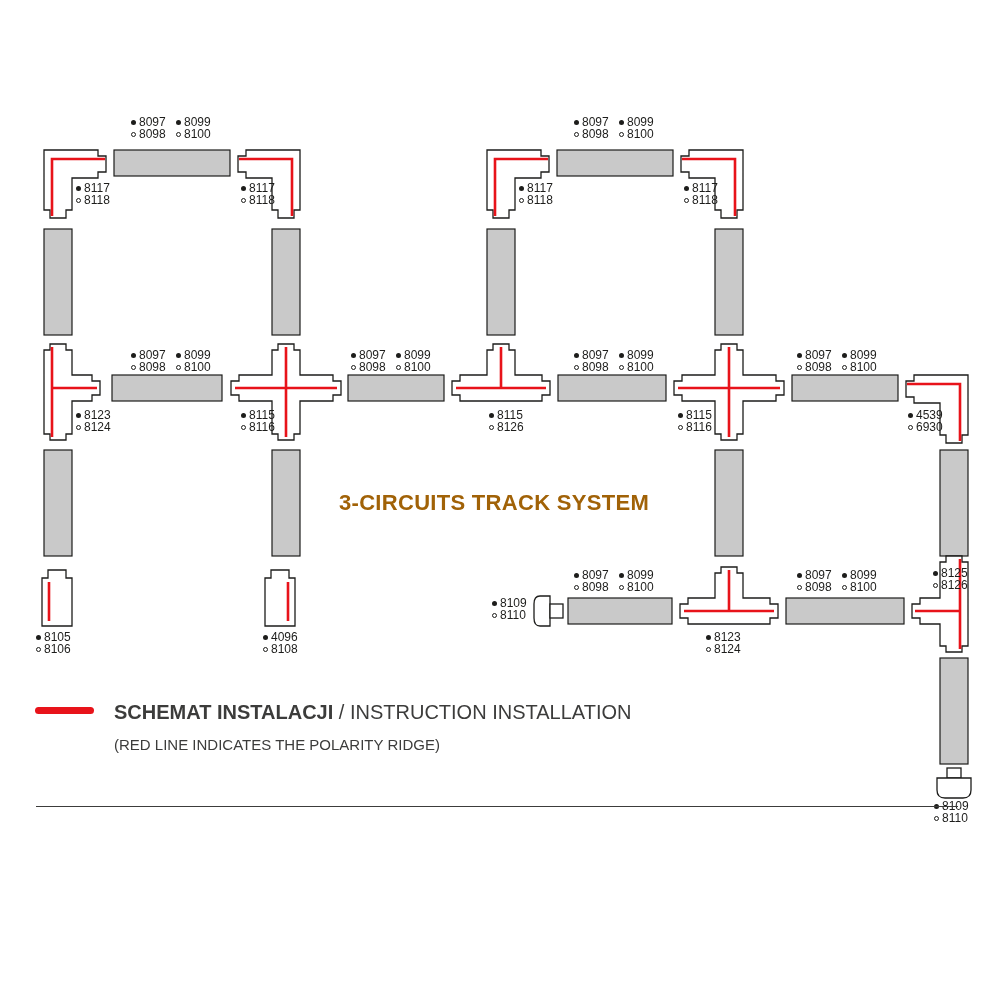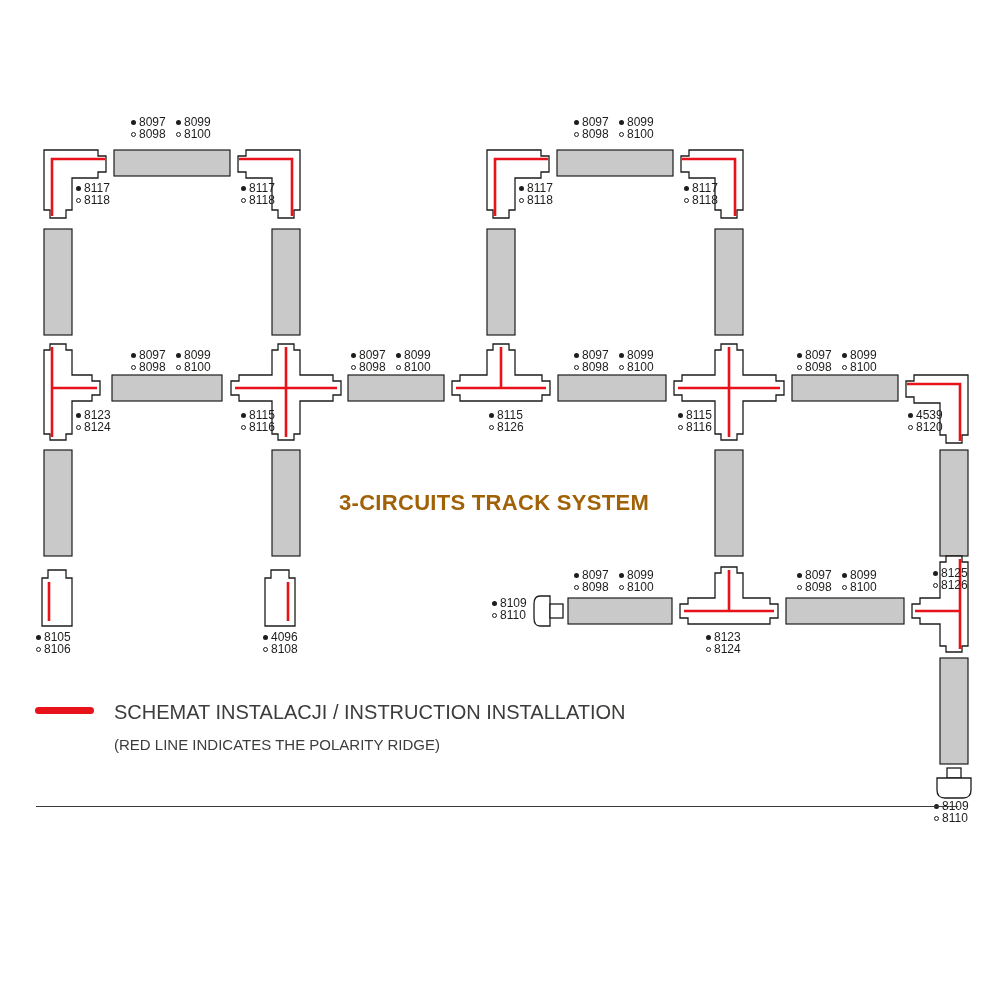--- a/index.html
+++ b/index.html
@@ -15,21 +15,21 @@
   .dot{width:5px;height:5px;border-radius:50%;display:inline-block;flex:none}
   .dot.filled{background:#1d1d1b}
   .dot.open{background:#fff;border:1px solid #1d1d1b}
   .title{position:absolute;left:339px;top:490px;font-size:22px;font-weight:bold;
     color:#a16207;letter-spacing:.3px}
   .legend{position:absolute;left:33px;top:700px;width:760px;height:52px}
   .legend-line{position:absolute;left:2px;top:7px;width:59px;height:7px;
     background:#e8131a;border-radius:4px}
   .legend-text{position:absolute;left:81px;top:0}
   .legend-h{font-size:20px;color:#3c3c3b;line-height:24px}
-  .legend-h .b{font-weight:normal}
+  .legend-h .b{font-weight:bold}
   .legend-s{font-size:15px;color:#3c3c3b;margin-top:12px}
   .divider{position:absolute;left:36px;top:806px;width:922px;height:0;
     border-top:1px solid #3c3c3b}
 </style>
 </head>
 <body>
 
 <div class="canvas">
 
   <svg class="diagram" width="996" height="1008" viewBox="0 0 996 1008">
@@ -319,21 +319,21 @@
           <span>8116</span>
         </div>
       </div>
       <div class="plabel" style="left: 908px; top: 409px;">
         <div class="prow">
           <span class="dot filled"></span>
           <span>4539</span>
         </div>
         <div class="prow">
           <span class="dot open"></span>
-          <span>8120</span>
+          <span>6930</span>
         </div>
       </div>
       <div class="plabel" style="left: 36px; top: 631px; text-align: center;">
         <div class="prow">
           <span class="dot filled"></span>
           <span>8105</span>
         </div>
         <div class="prow">
           <span class="dot open"></span>
           <span>8106</span>

